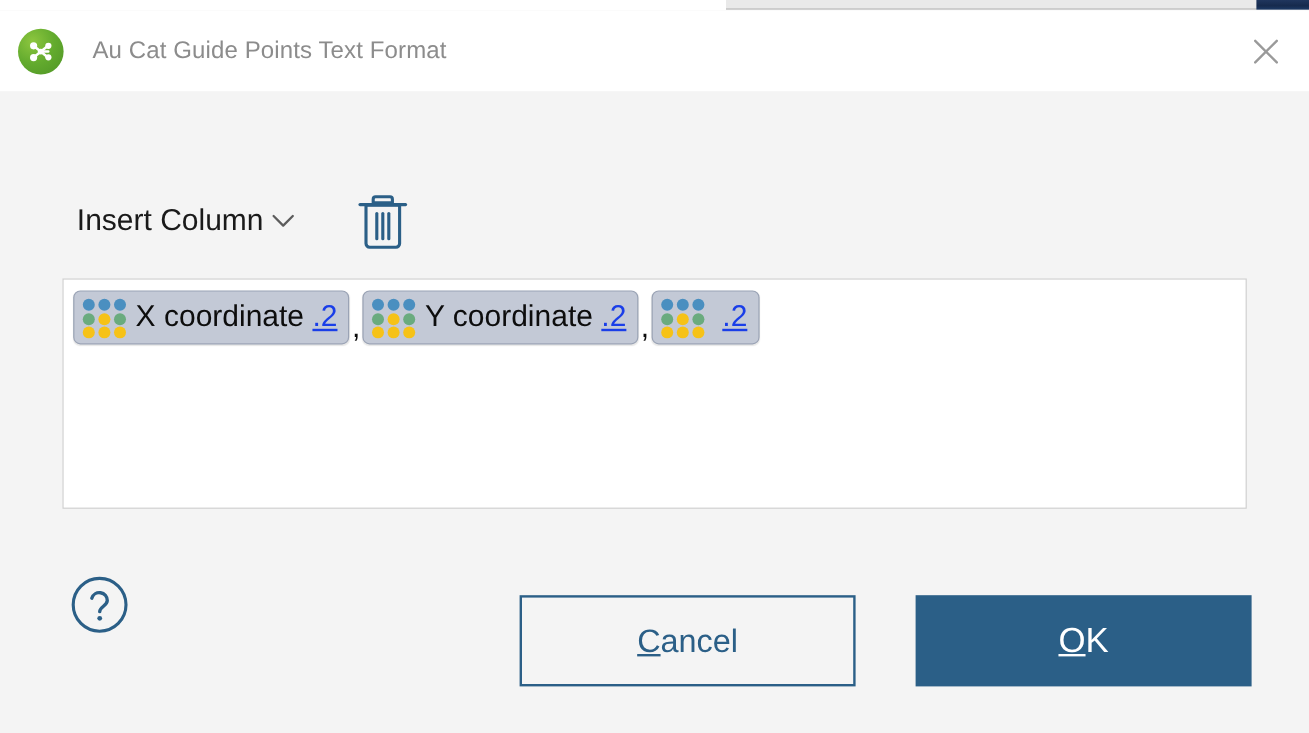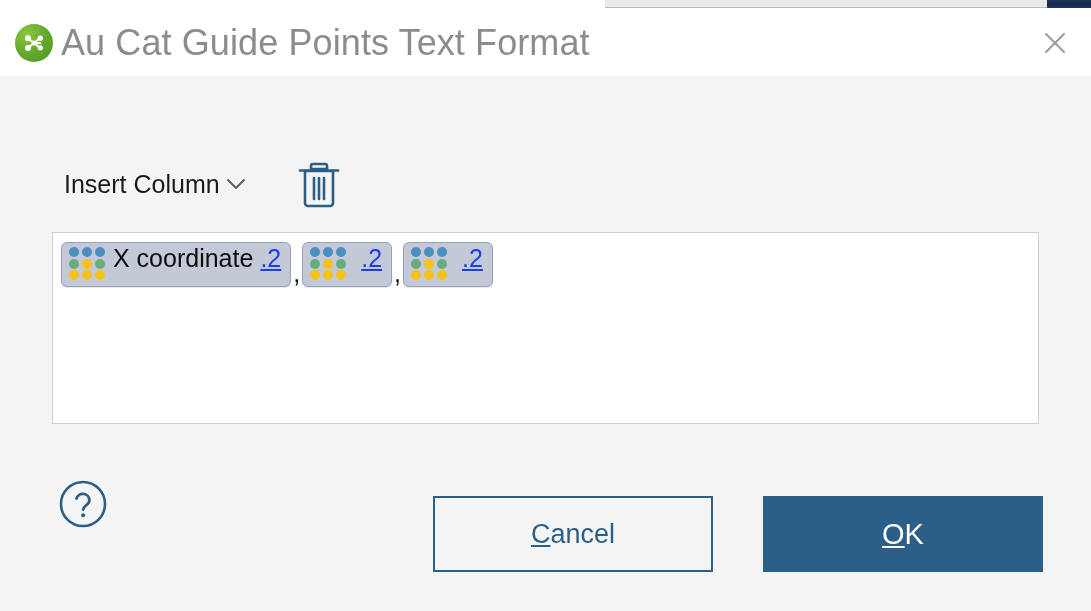--- a/index.html
+++ b/index.html
@@ -63,22 +63,22 @@
     height: 38px;
     border-radius: 50%;
     background: radial-gradient(circle at 32% 28%, #8dc63f 0%, #63ab2e 48%, #4e9426 100%);
     display: flex;
     align-items: center;
     justify-content: center;
     flex: 0 0 auto;
   }
   #app-icon svg { display: block; }
   #dialog-title {
-    margin-left: 8px;
-    font-size: 36px;
+    margin-left: 24px;
+    font-size: 20px;
     color: #8c8c8c;
     font-weight: 400;
     letter-spacing: 0.1px;
     white-space: nowrap;
     text-align: center;
   }
   #close-button {
     position: absolute;
     right: 18px;
     top: 16px;
@@ -138,21 +138,21 @@
     padding: 9px 8px;
   }
   #token-flow {
     display: flex;
     align-items: center;
     flex-wrap: wrap;
     gap: 0px;
   }
   .token-chip {
     display: inline-flex;
-    align-items: flex-start;
+    align-items: center;
     background: #c3c9d6;
     border: 1px solid #9aa3b5;
     border-radius: 6px;
     padding: 3px 9px 3px 6px;
     height: 45px;
     box-sizing: border-box;
     cursor: pointer;
     box-shadow: 0 1px 1px rgba(0,0,0,0.10);
   }
   .token-dots {
@@ -326,20 +326,21 @@
           <circle cx="6" cy="6" r="5" fill="#4a8fc0"></circle>
           <circle cx="19" cy="6" r="5" fill="#4a8fc0"></circle>
           <circle cx="32" cy="6" r="5" fill="#4a8fc0"></circle>
           <circle cx="6" cy="18" r="5" fill="#6aab7e"></circle>
           <circle cx="19" cy="18" r="5" fill="#f6c217"></circle>
           <circle cx="32" cy="18" r="5" fill="#6aab7e"></circle>
           <circle cx="6" cy="29" r="5" fill="#f6c217"></circle>
           <circle cx="19" cy="29" r="5" fill="#f6c217"></circle>
           <circle cx="32" cy="29" r="5" fill="#f6c217"></circle>
         </svg>
+        <span class="token-label">Y coordinate</span>
         <span class="token-suffix">.2</span>
       </span>
 
       <span class="token-separator">,</span>
 
       <span class="token-chip">
         <svg class="token-dots" width="38" height="34" viewBox="0 0 38 34" aria-hidden="true">
           <circle cx="6" cy="6" r="5" fill="#4a8fc0"></circle>
           <circle cx="19" cy="6" r="5" fill="#4a8fc0"></circle>
           <circle cx="32" cy="6" r="5" fill="#4a8fc0"></circle>

